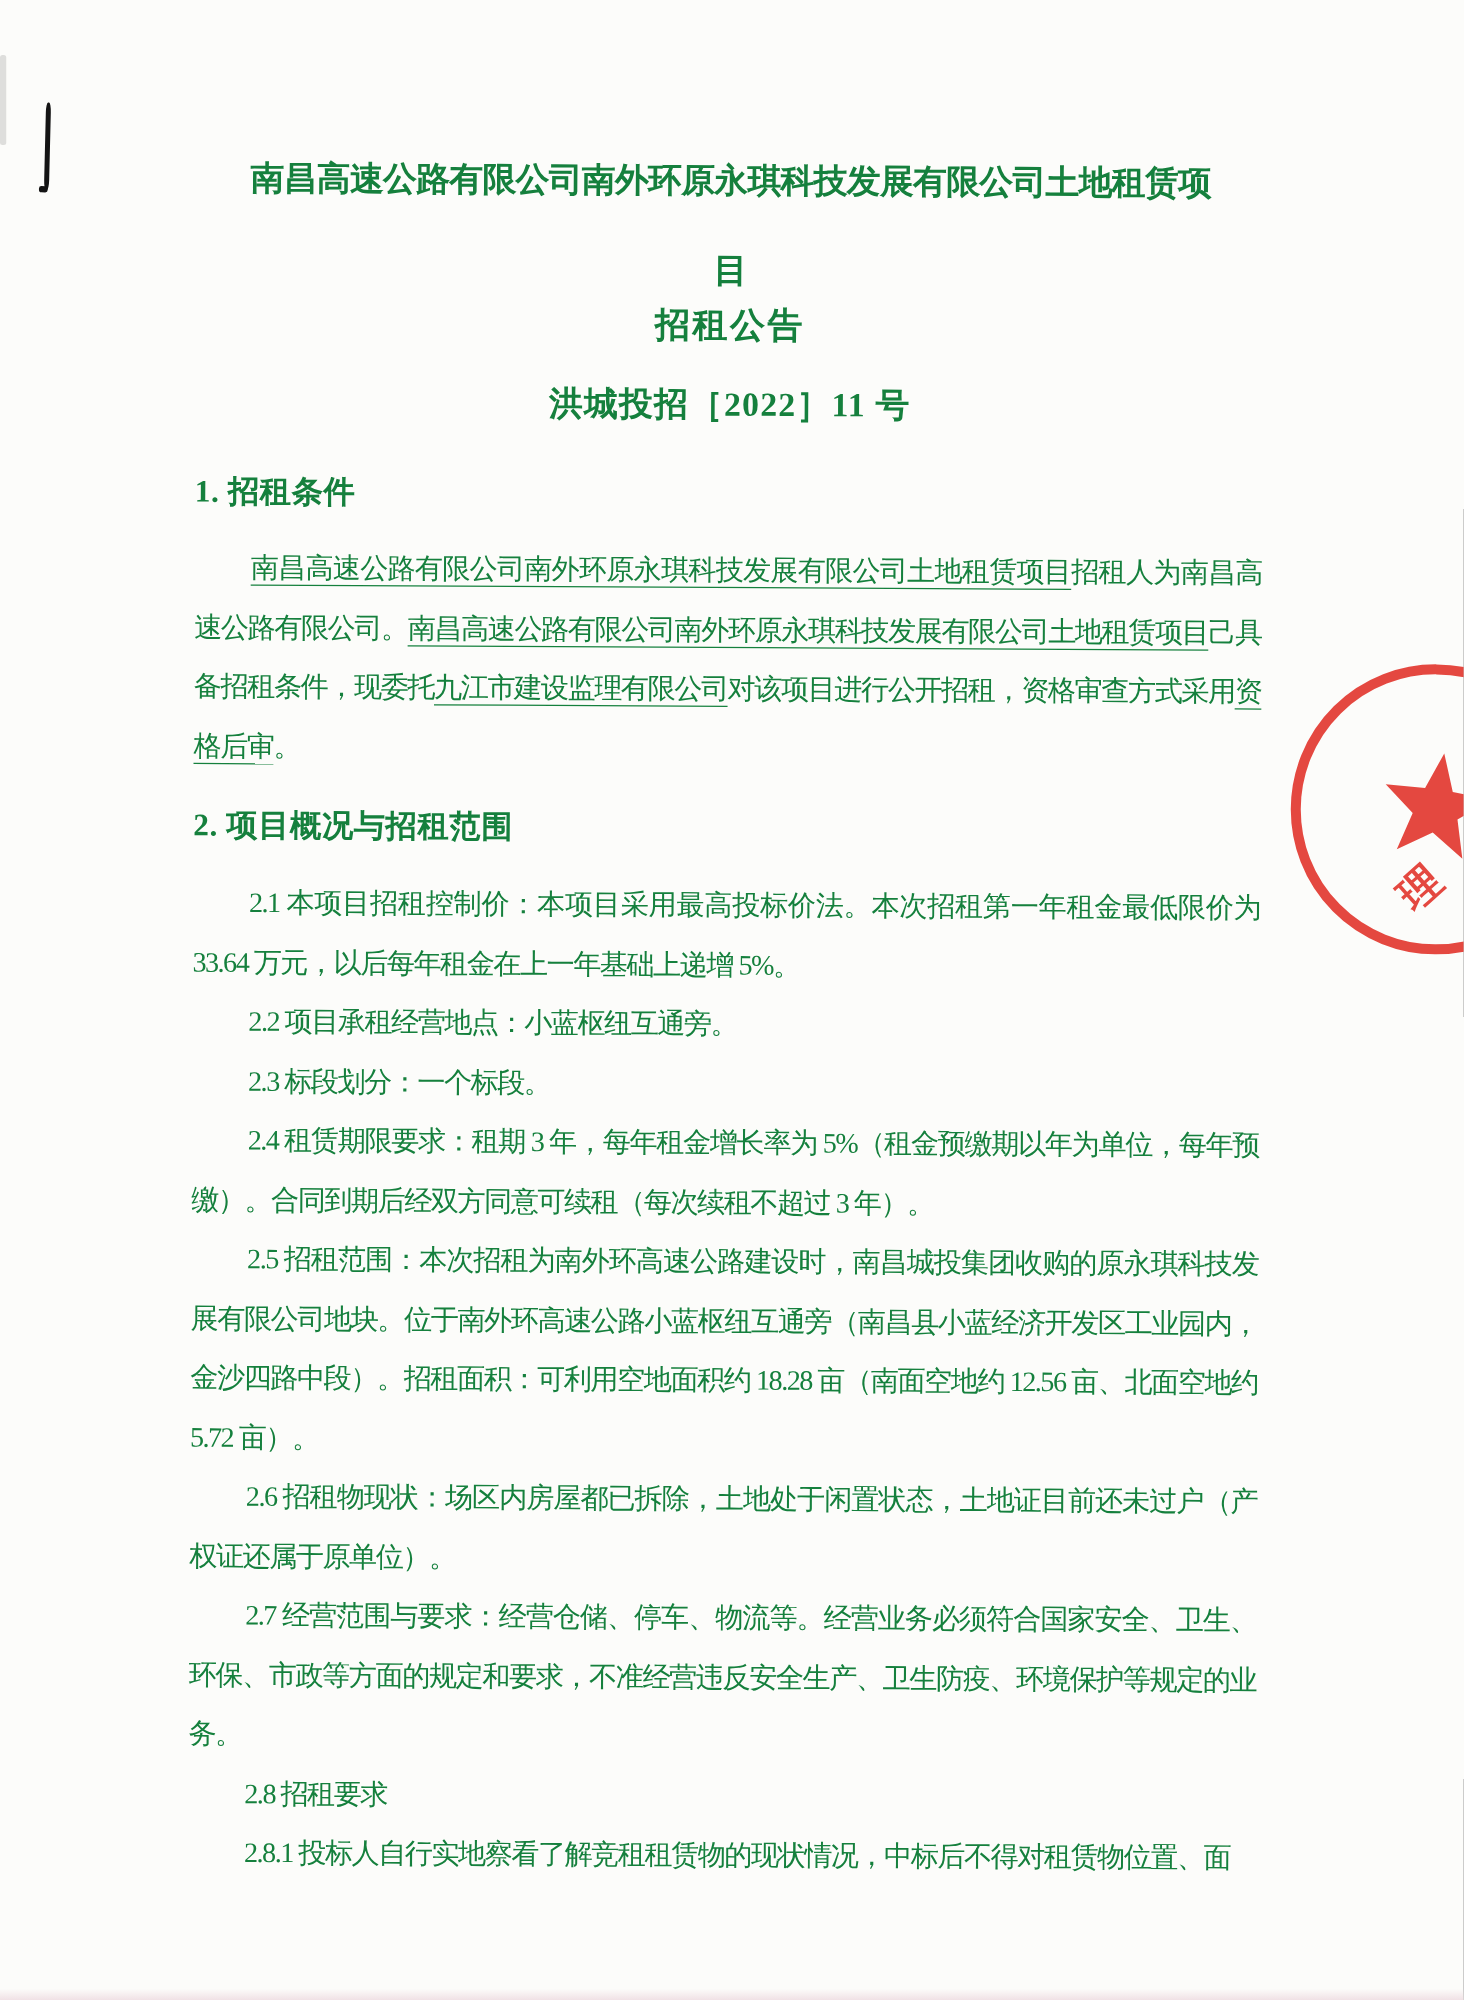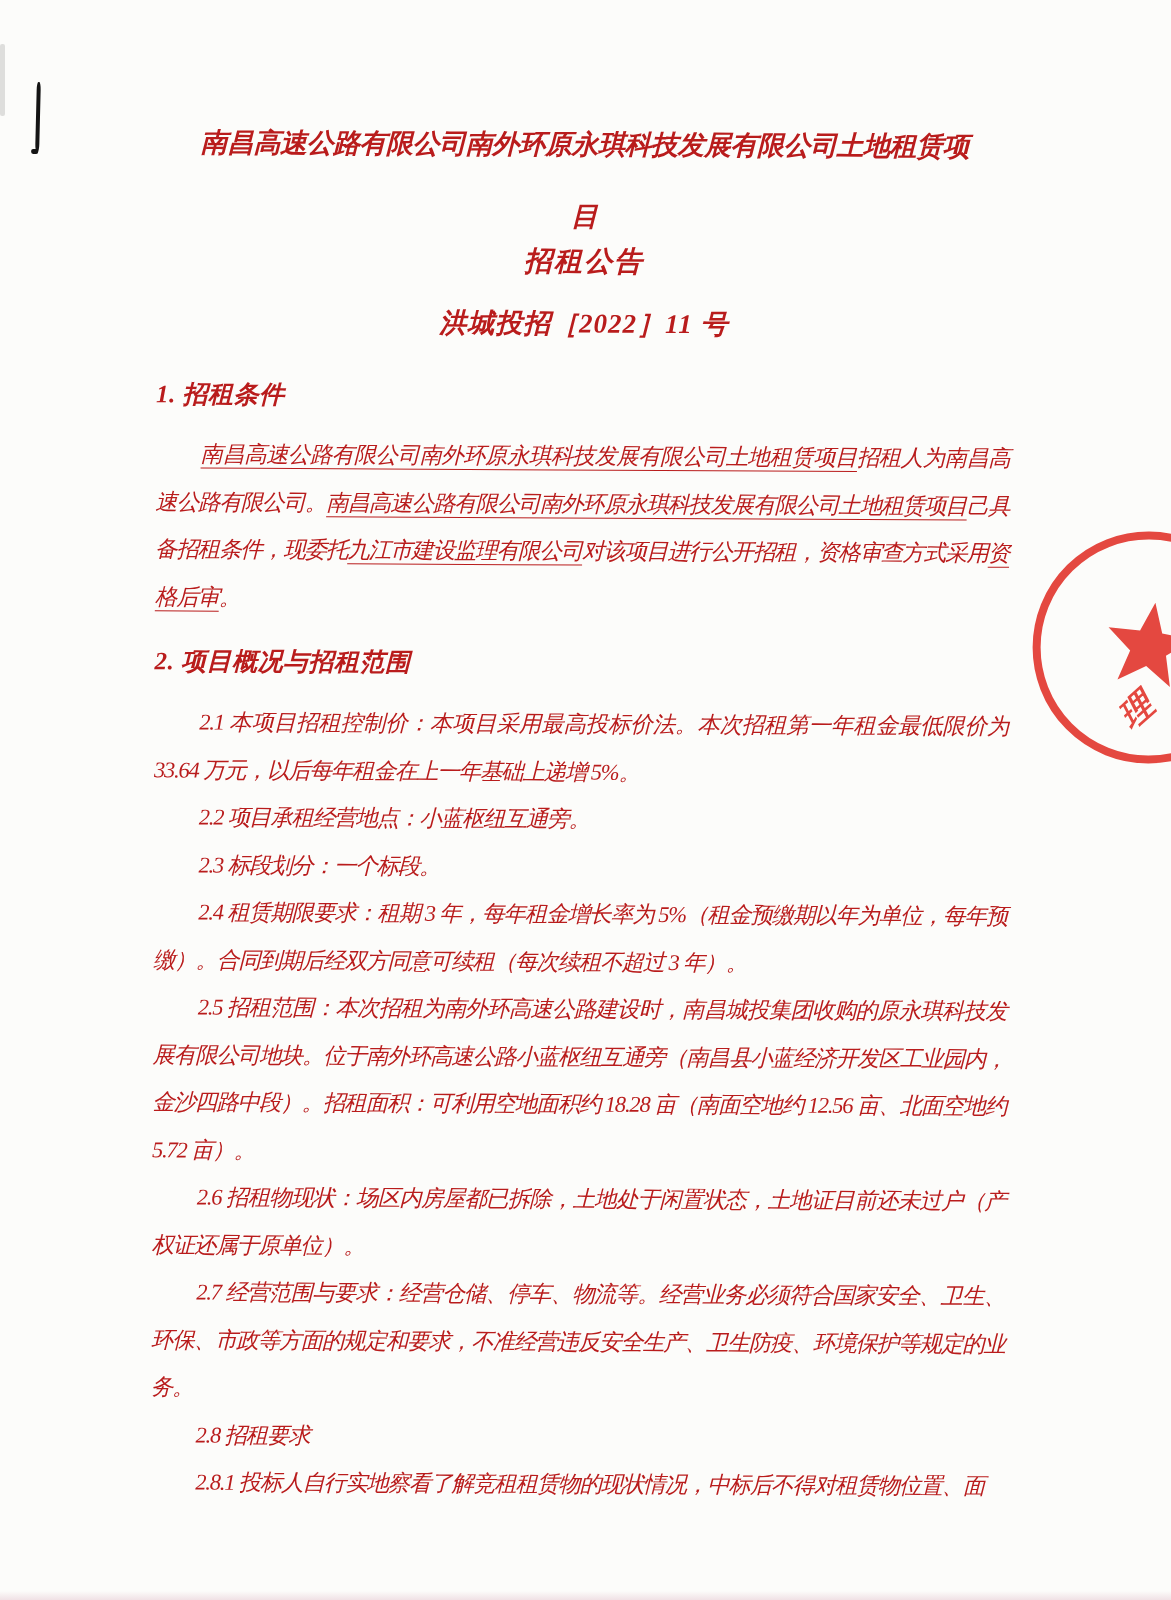--- a/index.html
+++ b/index.html
@@ -5,22 +5,21 @@
   * { box-sizing: border-box; }
   html, body { margin: 0; padding: 0; background: #888; }
   .page {
     position: relative;
     width: 1171px;
     height: 1600px;
     margin: 0 auto;
     background: #fcfcfa;
     overflow: hidden;
     font-family: "Liberation Serif", serif;
-    color: #b91c1c;
-    font-style: italic;
+    color: #15803d;
   }
   .sheet {
     position: absolute;
     inset: 0;
     transform: rotate(0.3deg);
     transform-origin: 100px 0;
   }
   .title-block { text-align: center; font-weight: bold; }
   .doc-title {
     margin: 106px 0 0;

